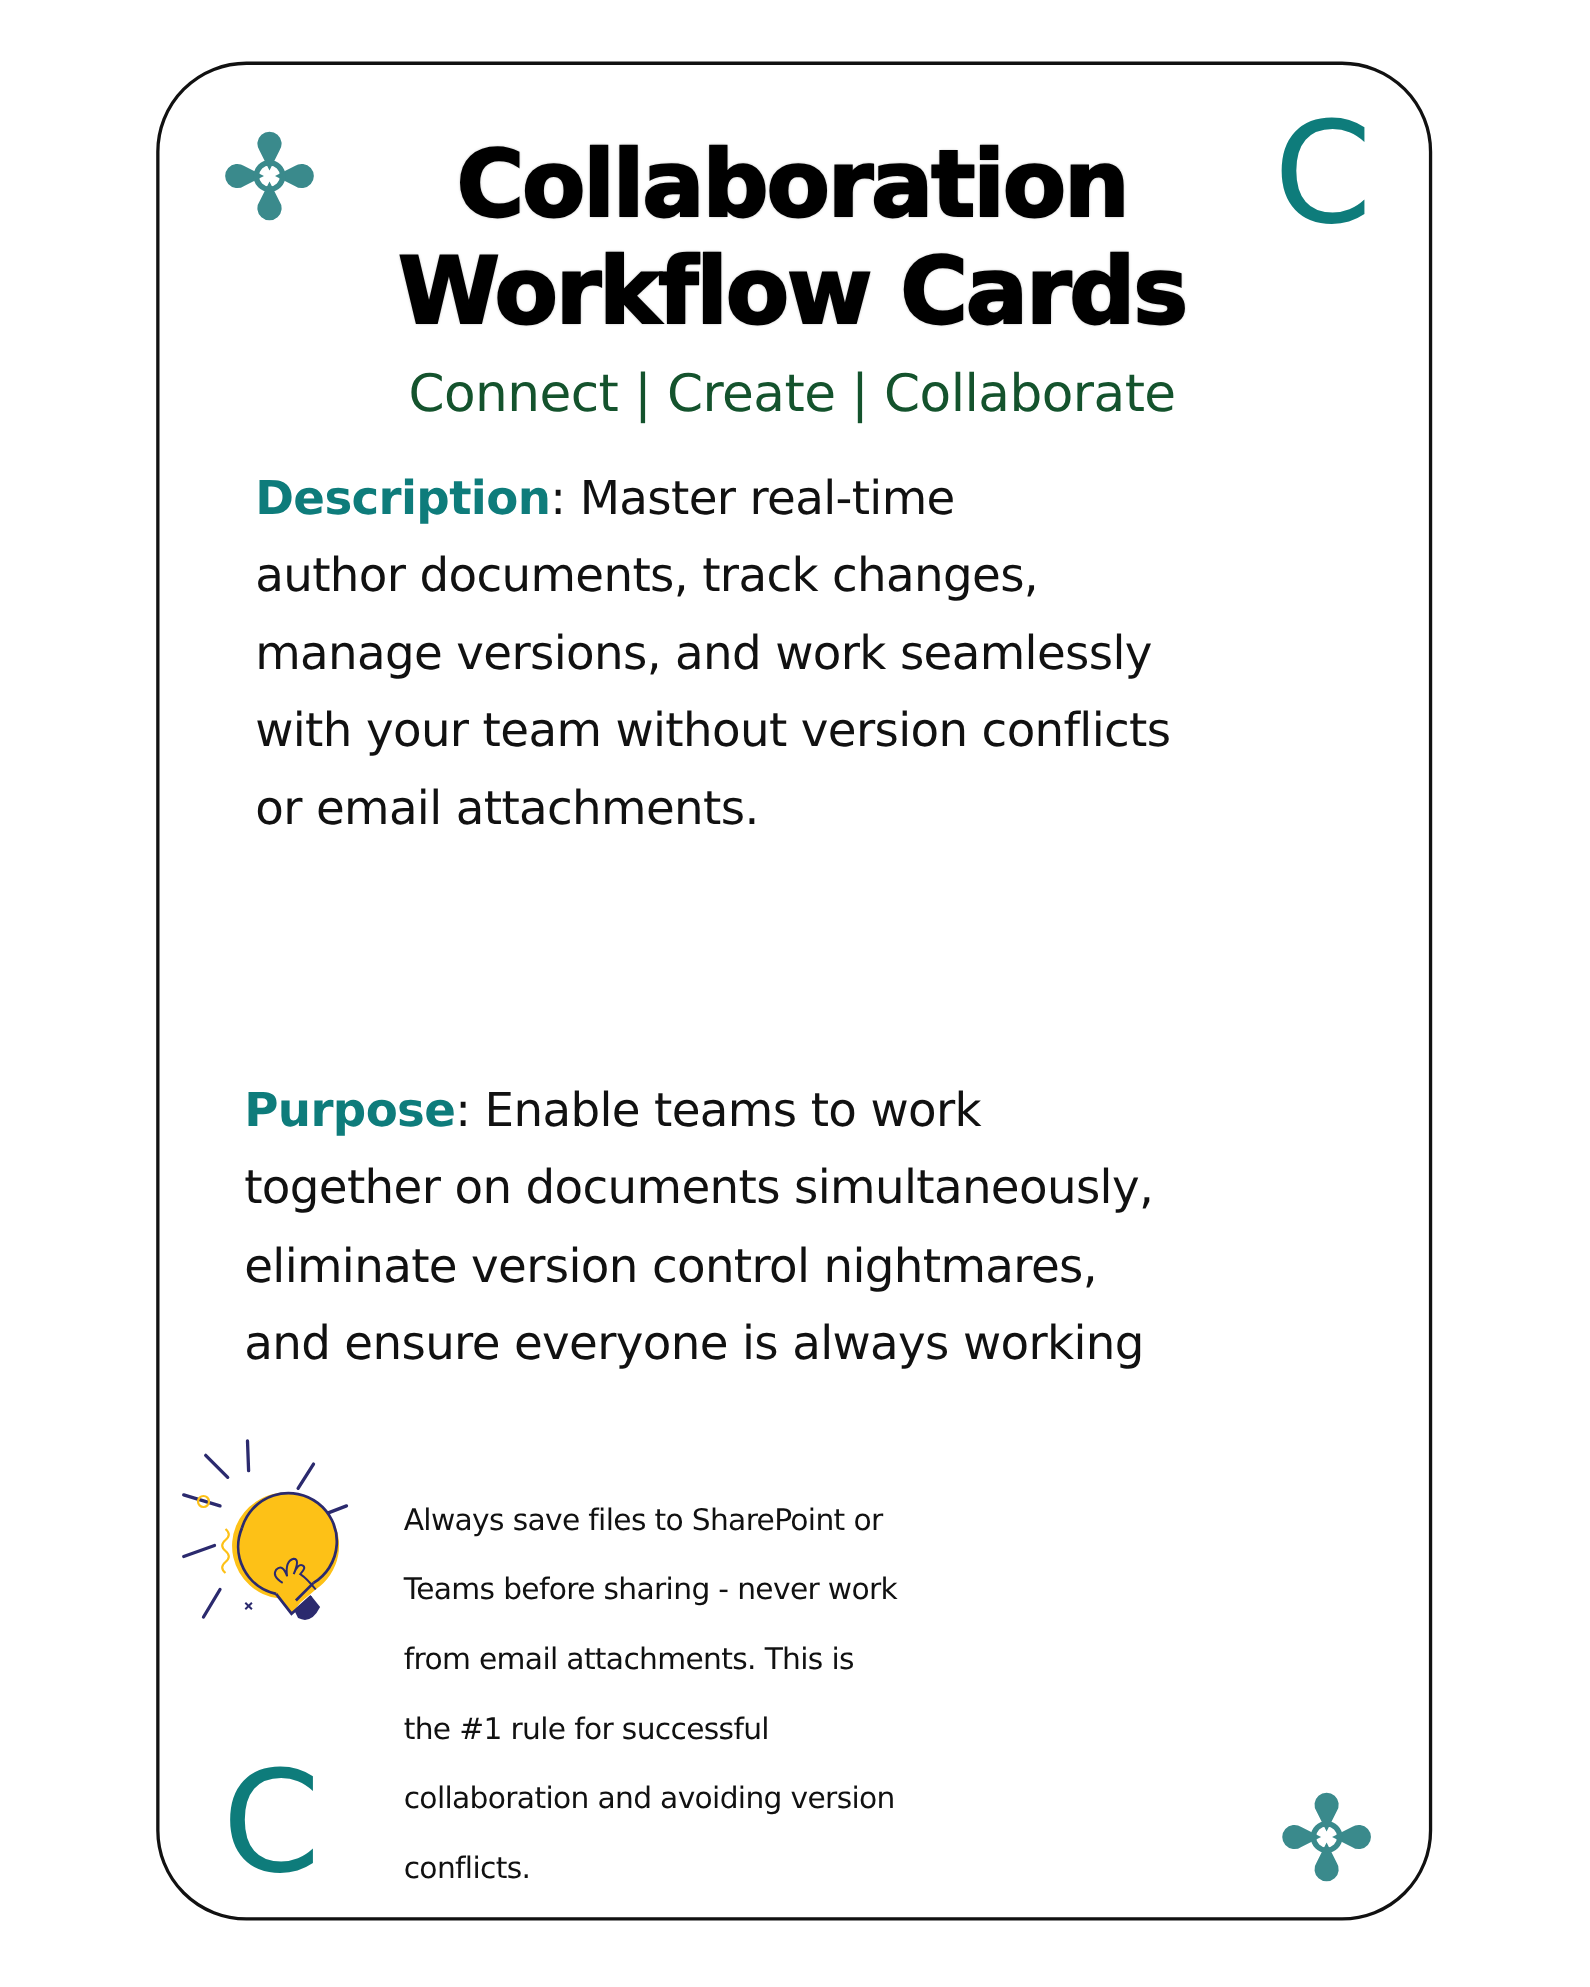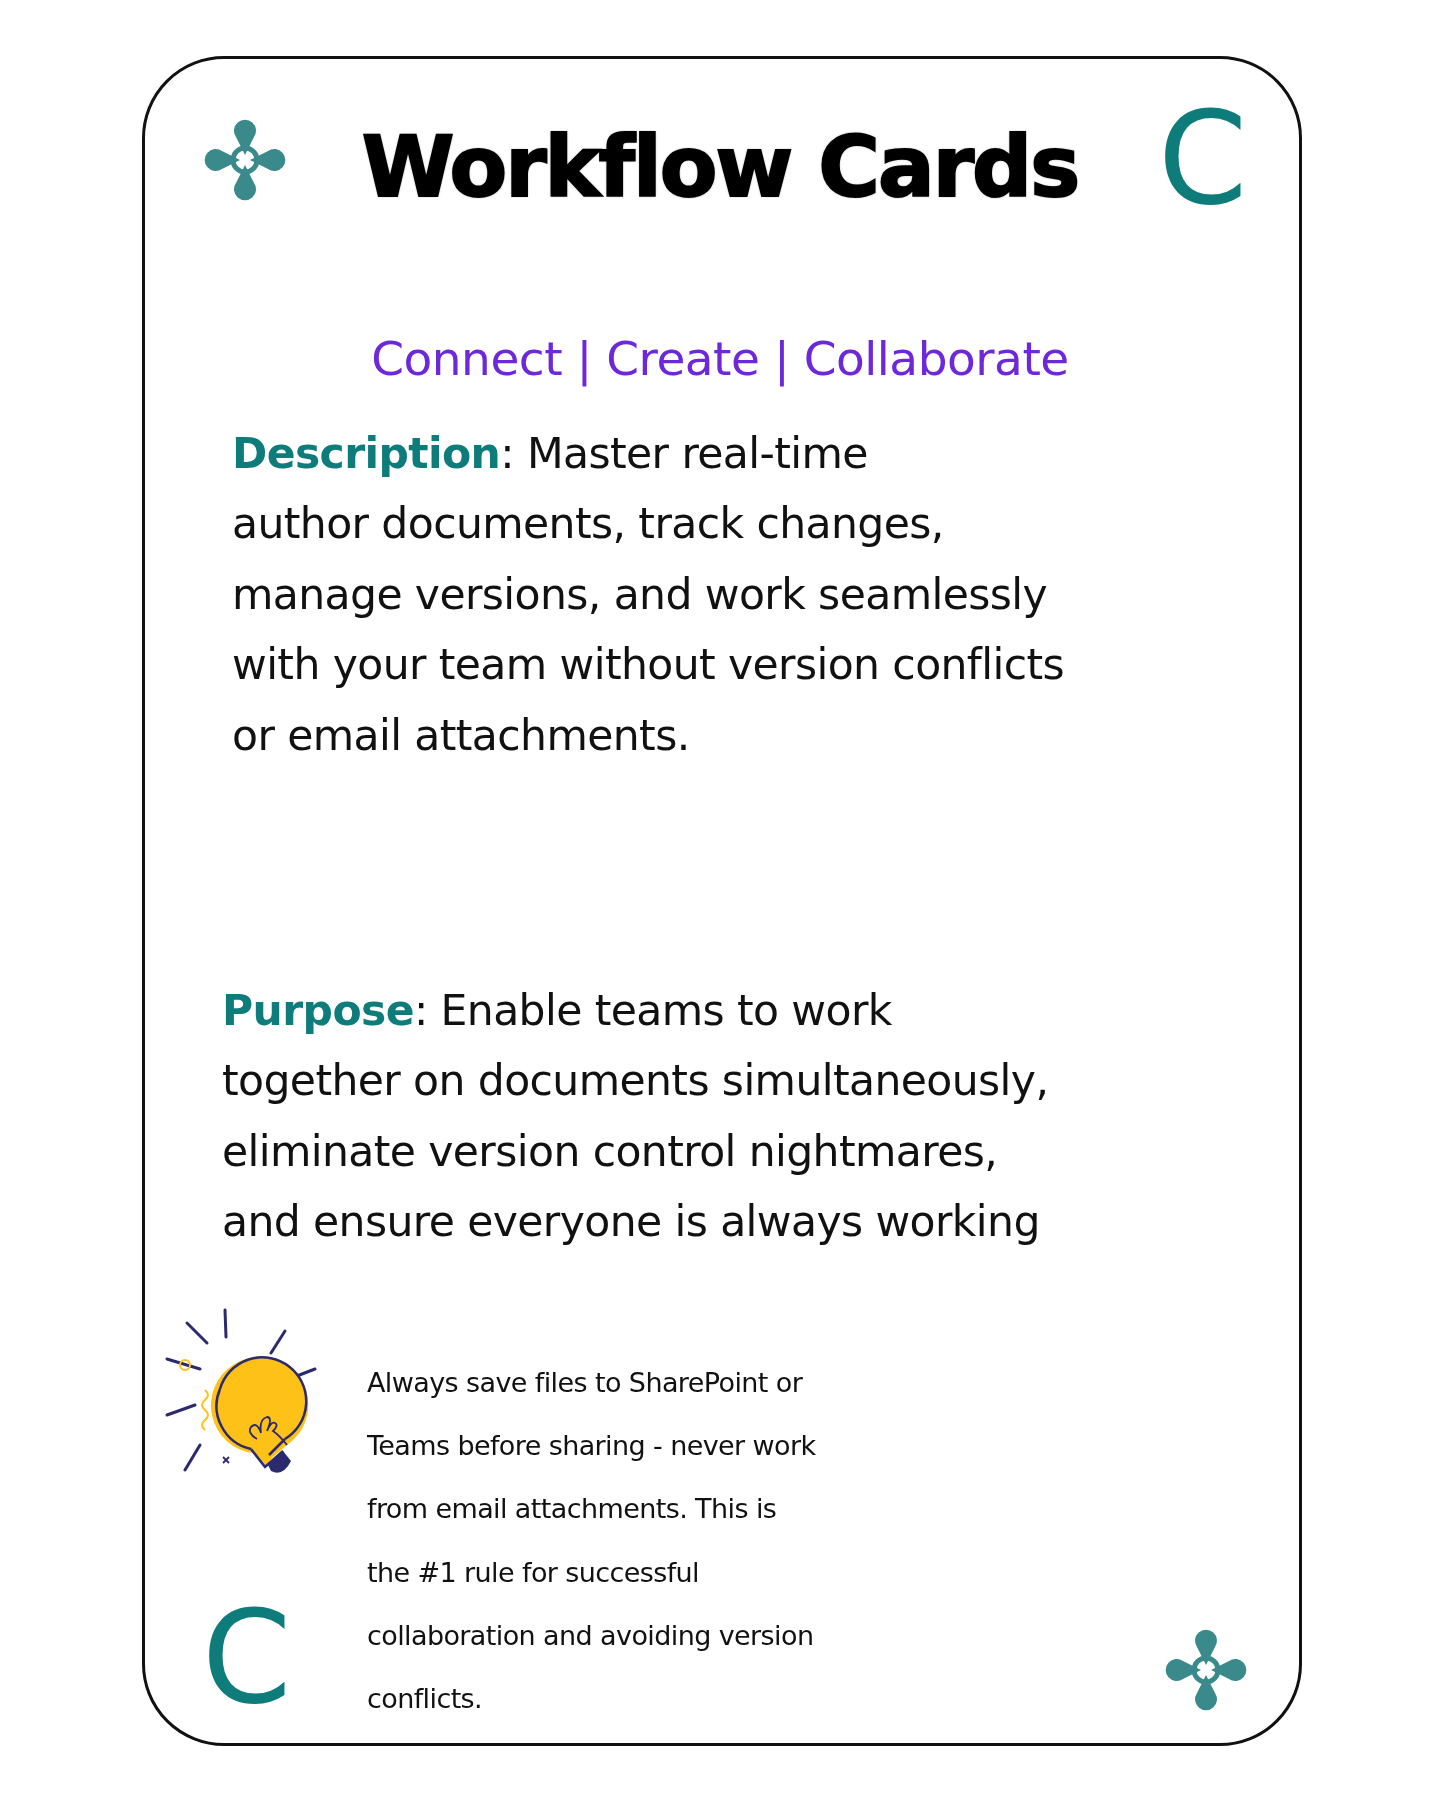--- a/index.html
+++ b/index.html
@@ -26,21 +26,21 @@
   .title {
     position: absolute; left: 300px; width: 840px; top: 118px; text-align: center;
     font-family: "DejaVu Sans", sans-serif; font-weight: bold;
     font-size: 84px; line-height: 98px; letter-spacing: -2px; color: #000;
     -webkit-text-stroke: 2px #000;
     text-shadow: 0 0 3px #9a9a9a, 0 0 2px #b0b0b0;
   }
 
   .subtitle {
     position: absolute; left: 300px; width: 840px; top: 331px; text-align: center;
-    font-family: "DejaVu Sans", sans-serif; font-size: 47px; line-height: 56px; color: #6d28d9;
+    font-family: "DejaVu Sans", sans-serif; font-size: 47px; line-height: 56px; color: #14532d;
     letter-spacing: -0.5px;
   }
 
   .para {
     position: absolute; left: 222px; width: 1000px;
     font-family: "DejaVu Sans", sans-serif; font-size: 42.5px; line-height: 70.4px;
     color: #111; letter-spacing: -0.6px;
   }
   .para-desc { top: 419px; margin-left: 10px; }
   .para-purp { top: 976px; }
@@ -68,20 +68,21 @@
       <path d="M48 53 L30 44 A11 11 0 1 0 30 62 Z"></path>
       <path d="M58 53 L76 44 A11 11 0 1 1 76 62 Z"></path>
     </g>
     <circle cx="53" cy="53" r="12" fill="none" stroke="#3a8a8c" stroke-width="5"></circle>
   </svg>
 </div>
 
 <div class="corner-letter letter-tr">C</div>
 
 <div class="title">
+  <div>Collaboration</div>
   <div>Workflow Cards</div>
 </div>
 
 <div class="subtitle">Connect | Create | Collaborate</div>
 
 <div class="para para-desc">
   <div><span class="label">Description</span><span>:</span> <span>Master real-time</span></div>
   <div>author documents, track changes,</div>
   <div>manage versions, and work seamlessly</div>
   <div>with your team without version conflicts</div>

